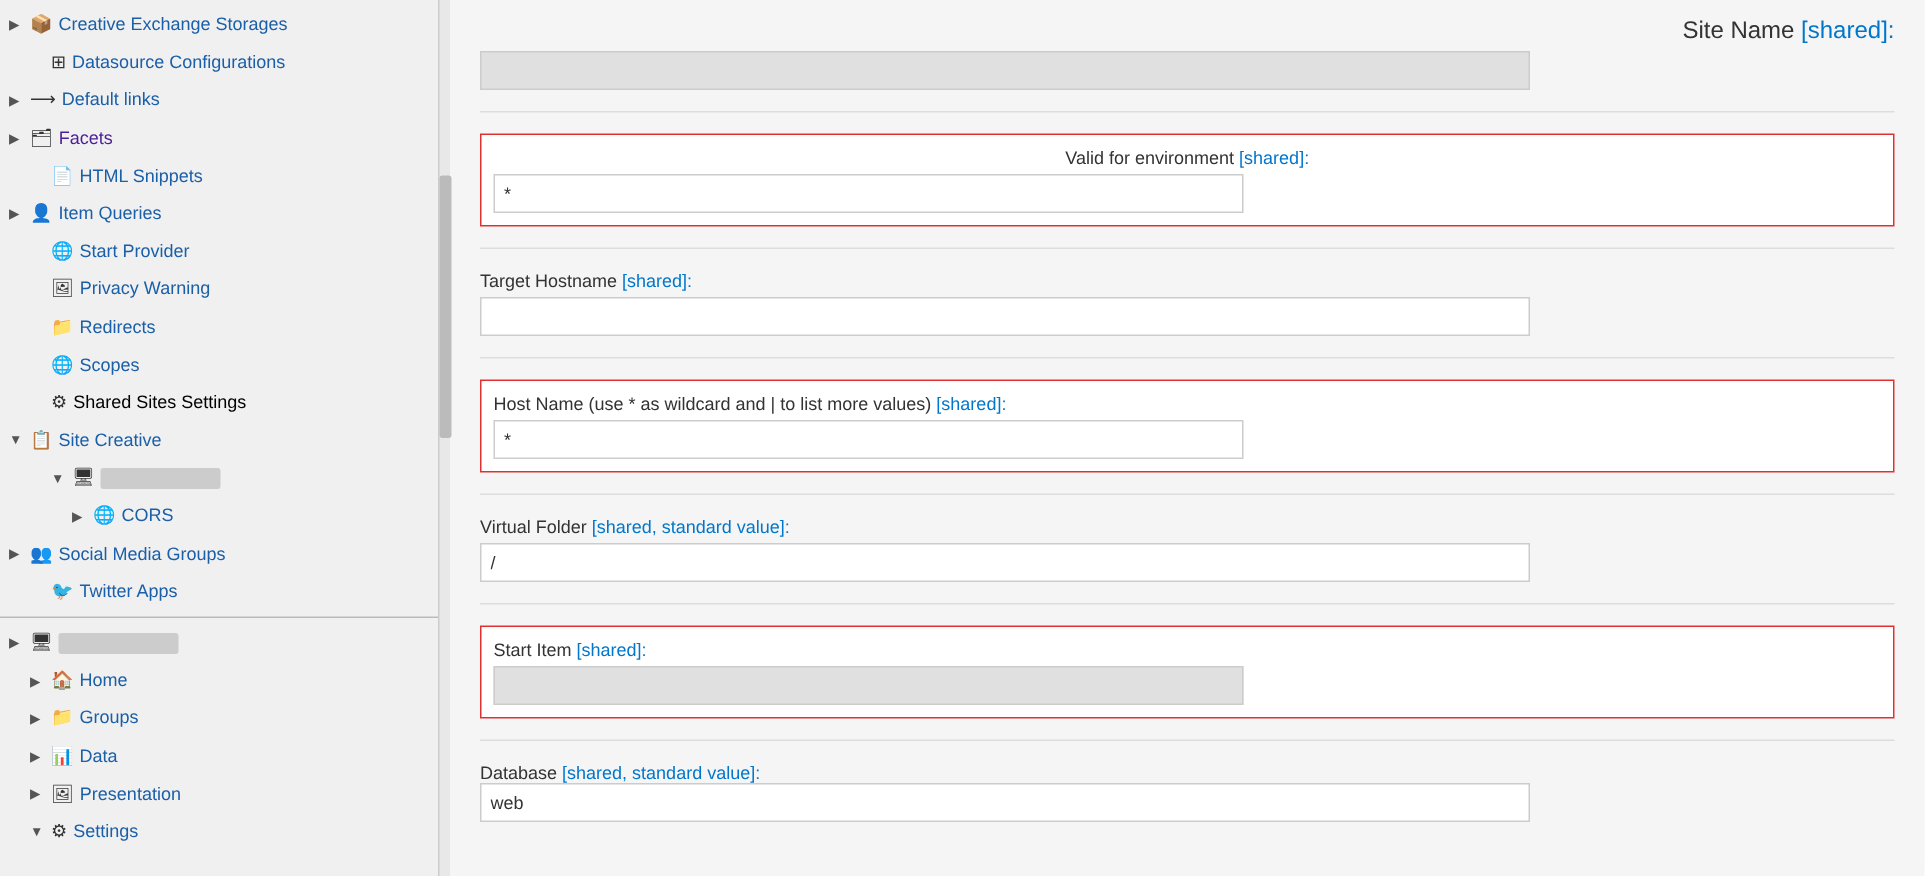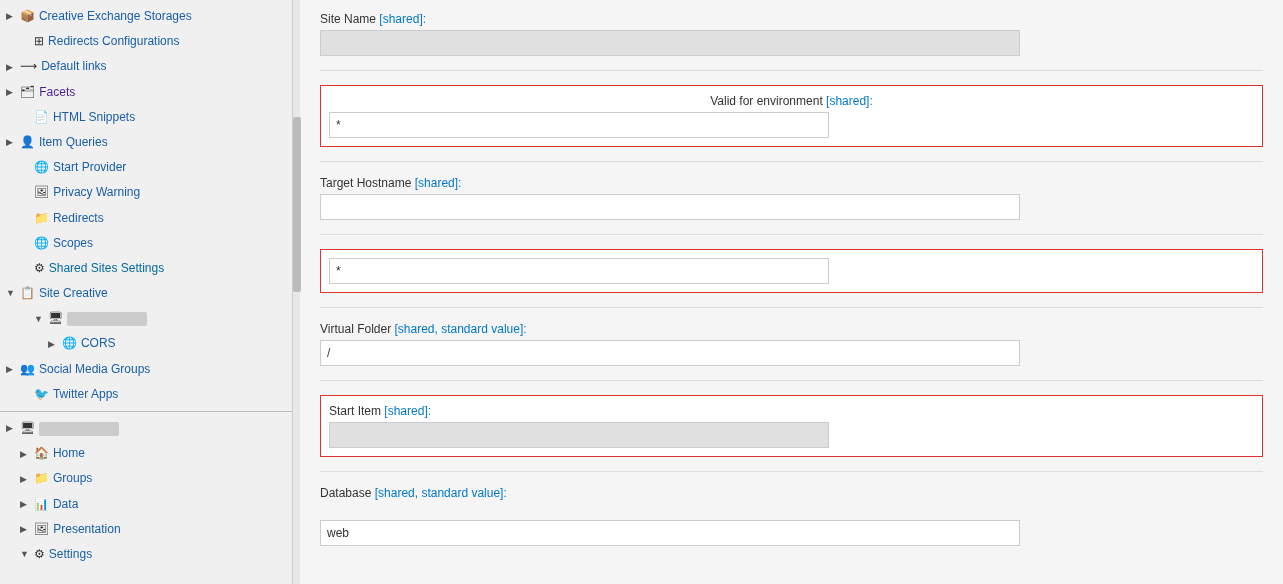--- a/index.html
+++ b/index.html
@@ -105,21 +105,21 @@
   <div class="sidebar">
 
   <div class="tree-item" style="padding-left: 6px;">
         <span class="arrow">▶</span>
         <span class="icon" style="font-size: 12px;">📦</span>
         <span class="label" style="color: rgb(26, 95, 168);">Creative Exchange Storages</span>
       </div>
       <div class="tree-item" style="padding-left: 20px;">
         <span class="arrow"></span>
         <span class="icon" style="font-size: 12px;">⊞</span>
-        <span class="label" style="color: rgb(26, 95, 168);">Redirects Configurations</span>
+        <span class="label" style="color: rgb(26, 95, 168);">Datasource Configurations</span>
       </div>
       <div class="tree-item" style="padding-left: 6px;">
         <span class="arrow">▶</span>
         <span class="icon" style="font-size: 12px;">⟶</span>
         <span class="label" style="color: rgb(26, 95, 168);">Default links</span>
       </div>
       <div class="tree-item" style="padding-left: 6px;">
         <span class="arrow">▶</span>
         <span class="icon" style="font-size: 12px;">🗂</span>
         <span class="label" style="color: #4c1d95;">Facets</span>
@@ -150,21 +150,21 @@
         <span class="label" style="color: rgb(26, 95, 168);">Redirects</span>
       </div>
       <div class="tree-item" style="padding-left: 20px;">
         <span class="arrow"></span>
         <span class="icon" style="font-size: 12px;">🌐</span>
         <span class="label" style="color: rgb(26, 95, 168);">Scopes</span>
       </div>
       <div class="tree-item" style="padding-left: 20px;">
         <span class="arrow"></span>
         <span class="icon" style="font-size: 12px;">⚙</span>
-        <span class="label" style="color: #0369a1;">Shared Sites Settings</span>
+        <span class="label" style="color: #000000;">Shared Sites Settings</span>
       </div>
       <div class="tree-item" style="padding-left: 6px;">
         <span class="arrow">▼</span>
         <span class="icon" style="font-size: 12px;">📋</span>
         <span class="label" style="color: rgb(26, 95, 168);">Site Creative</span>
       </div>
       <div class="tree-item" style="padding-left: 34px;">
         <span class="arrow">▼</span>
         <span class="icon" style="font-size: 12px;">🖥</span>
         <span class="label" style="background: rgb(204, 204, 204); color: transparent; border-radius: 2px; display: inline-block; width: 80px; height: 14px;">BLURRED</span>
@@ -217,27 +217,27 @@
       </div>
     </div>
   <div class="scroll-bar-area">
     <div class="scroll-thumb"></div>
   </div>
 </div>
 
 <div class="main">
   <div class="form-area">
 
-  <div class="field-group" style="background: rgb(245, 245, 245);"><label style="font-size: 12px; color: rgb(51, 51, 51); display: block; margin-bottom: 4px;">Site Name <span style="color: rgb(0, 119, 204);">[shared]:</span></label><input type="text" class="field-input" value="BLURRED" style="width: 100%; max-width: 700px; background: rgb(224, 224, 224); color: transparent;"></div>
+  <div class="field-group" style="background: rgb(245, 245, 245);"><label style="font-size: 16px; color: rgb(51, 51, 51); display: block; margin-bottom: 4px; text-align: right;">Site Name <span style="color: rgb(0, 119, 204);">[shared]:</span></label><input type="text" class="field-input" value="BLURRED" style="width: 100%; max-width: 700px; background: rgb(224, 224, 224); color: transparent;"></div>
       <hr class="divider-line">
       <div class="field-group highlighted"><label style="font-size: 12px; color: rgb(51, 51, 51); display: block; margin-bottom: 4px; text-align: center;">Valid for environment <span style="color: rgb(0, 119, 204);">[shared]:</span></label><input type="text" class="field-input" value="*" style="width: 500px; max-width: 700px;"></div>
       <hr class="divider-line">
       <div class="field-group" style="background: rgb(245, 245, 245);"><label style="font-size: 12px; color: rgb(51, 51, 51); display: block; margin-bottom: 4px;">Target Hostname <span style="color: rgb(0, 119, 204);">[shared]:</span></label><input type="text" class="field-input" style="width: 100%; max-width: 700px;"></div>
       <hr class="divider-line">
-      <div class="field-group highlighted"><input type="text" class="field-input" value="*" style="width: 500px; max-width: 700px;"></div>
+      <div class="field-group highlighted"><label style="font-size: 12px; color: rgb(51, 51, 51); display: block; margin-bottom: 4px;">Host Name (use * as wildcard and | to list more values) <span style="color: rgb(0, 119, 204);">[shared]:</span></label><input type="text" class="field-input" value="*" style="width: 500px; max-width: 700px;"></div>
       <hr class="divider-line">
       <div class="field-group" style="background: rgb(245, 245, 245);"><label style="font-size: 12px; color: rgb(51, 51, 51); display: block; margin-bottom: 4px;">Virtual Folder <span style="color: rgb(0, 119, 204);">[shared, standard value]:</span></label><input type="text" class="field-input" value="/" style="width: 100%; max-width: 700px;"></div>
       <hr class="divider-line">
       <div class="field-group highlighted"><label style="font-size: 12px; color: rgb(51, 51, 51); display: block; margin-bottom: 4px;">Start Item <span style="color: rgb(0, 119, 204);">[shared]:</span></label><input type="text" class="field-input" value="BLURRED/Home" style="width: 500px; max-width: 700px; background: rgb(224, 224, 224); color: transparent;"></div>
       <hr class="divider-line">
-      <div class="field-group" style="background: rgb(245, 245, 245);"><label style="font-size: 12px; color: rgb(51, 51, 51); display: block; margin-bottom: 20px;">Database <span style="color: rgb(0, 119, 204);">[shared, standard value]:</span></label><input type="text" class="field-input" value="web" style="width: 100%; max-width: 700px;"></div>
+      <div class="field-group" style="background: rgb(245, 245, 245);"><label style="font-size: 12px; color: rgb(51, 51, 51); display: block; margin-bottom: 0;">Database <span style="color: rgb(0, 119, 204);">[shared, standard value]:</span></label><input type="text" class="field-input" value="web" style="width: 100%; max-width: 700px;"></div>
     </div>
 </div>
 
 </body></html>

